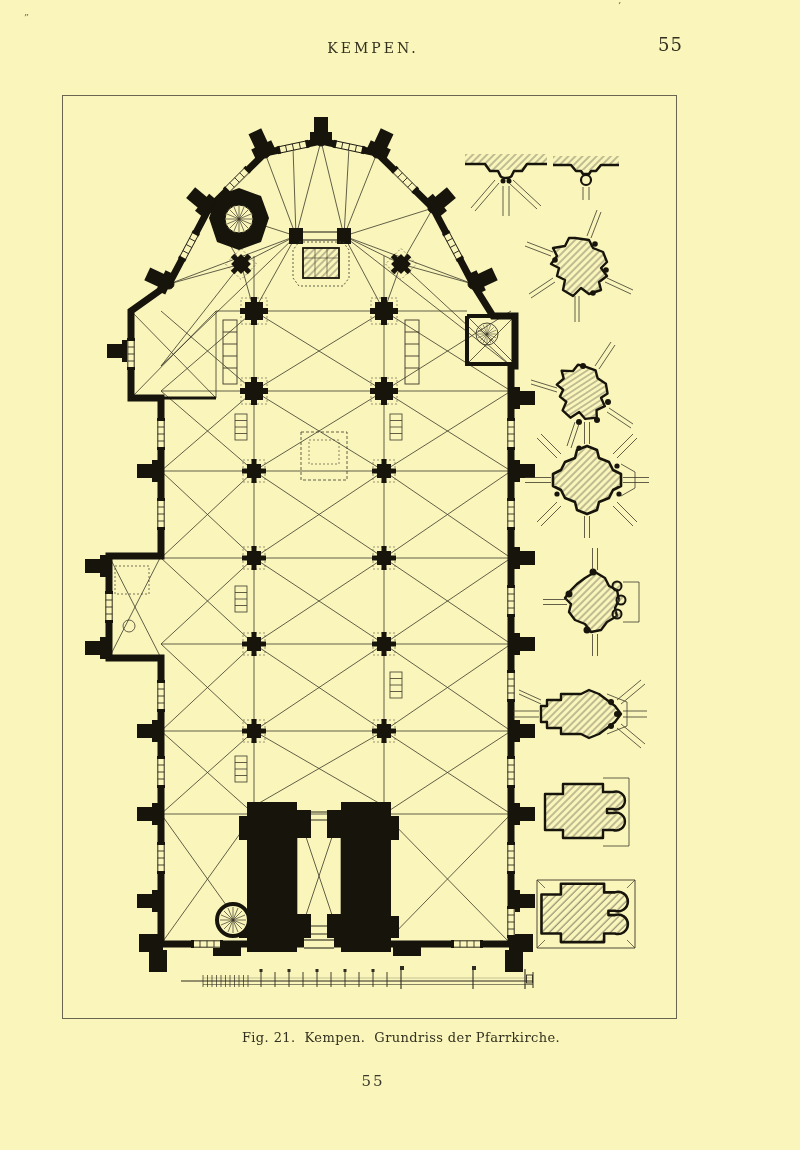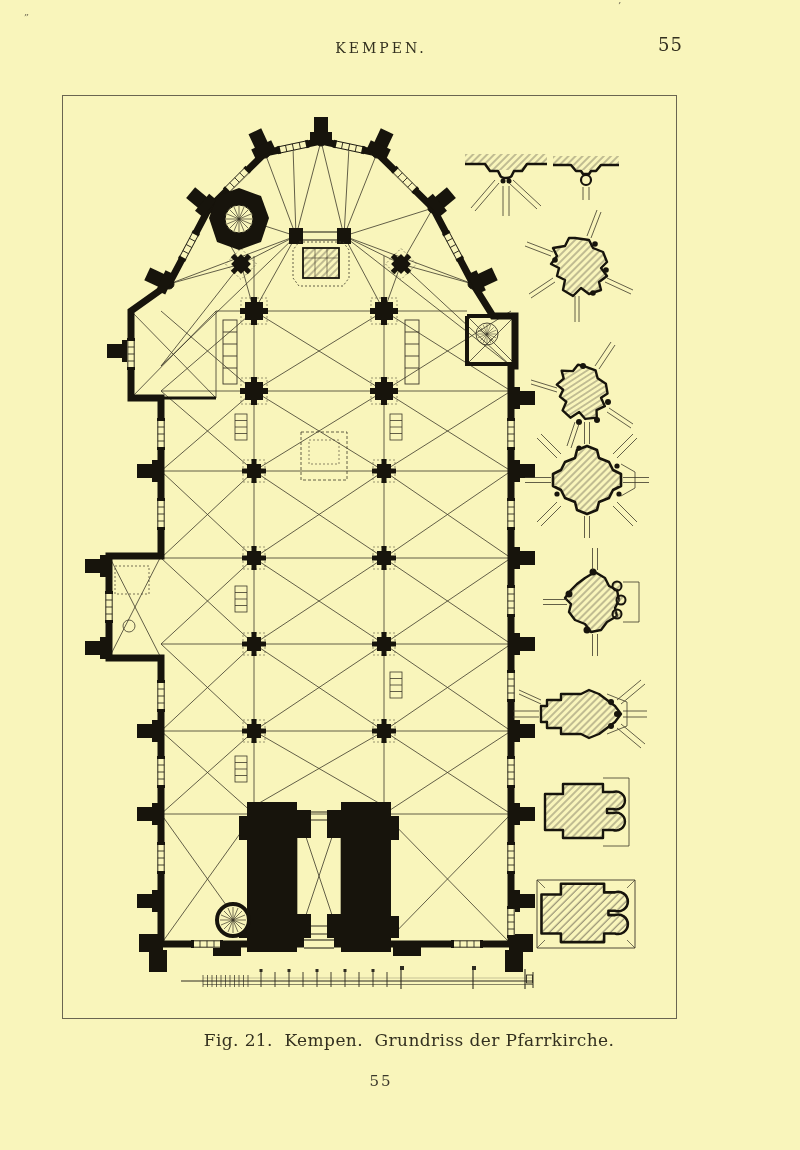--- a/index.html
+++ b/index.html
@@ -2,28 +2,28 @@
 <html><head>
 <meta charset="utf-8">
 <style>
   html,body{margin:0;padding:0;}
   body{
     width:800px;height:1150px;position:relative;overflow:hidden;
     background:#f9f5bb;
     font-family:"DejaVu Serif","Liberation Serif",serif;
     color:#2e2b20;
   }
-  .textblock{position:absolute;left:12px;width:738px;text-align:center;}
+  .textblock{position:absolute;left:4px;width:738px;text-align:center;}
   .running-title{top:40px;font-size:14px;letter-spacing:3px;font-weight:500;color:#33301f;}
   .pageno-top{position:absolute;left:658px;top:34px;font-size:18px;color:#33301f;letter-spacing:1px;}
   .figure-frame{
     position:absolute;left:62px;top:95px;width:613px;height:922px;
     border:1px solid #6a6550;
   }
-  .caption{top:1030px;font-size:17px;color:#33301f;white-space:pre;letter-spacing:0.4px;padding-left:28px;}
+  .caption{top:1030px;font-size:13px;color:#33301f;white-space:pre;letter-spacing:0.4px;padding-left:28px;}
   .pageno-bottom{top:1072px;font-size:15px;color:#3a372a;letter-spacing:2px;}
   .speck{position:absolute;font-size:10px;color:#6a6550;}
   svg{display:block;}
 </style>
 </head>
 <body>
 
 <span class="speck" style="left:24px;top:6px;">„</span>
 <span class="speck" style="left:618px;top:0px;">’</span>
 

